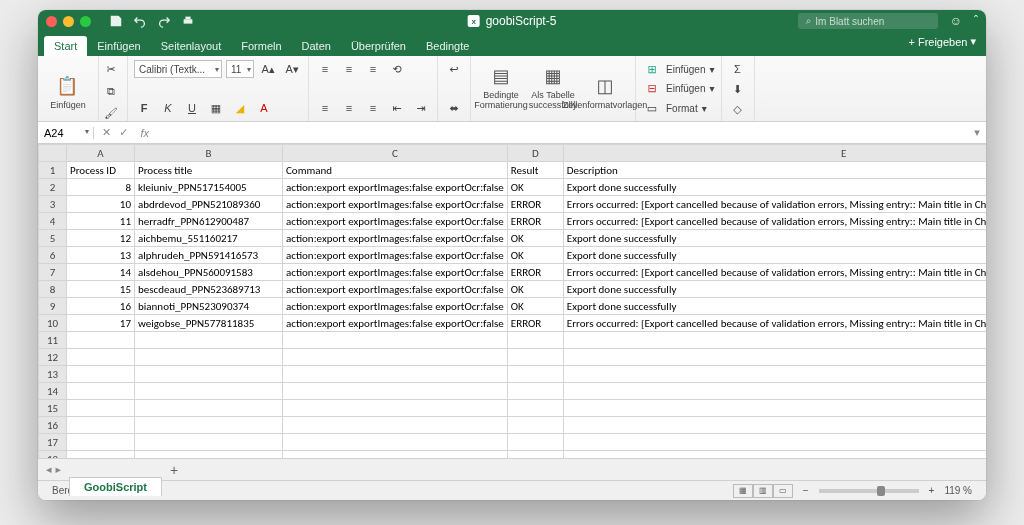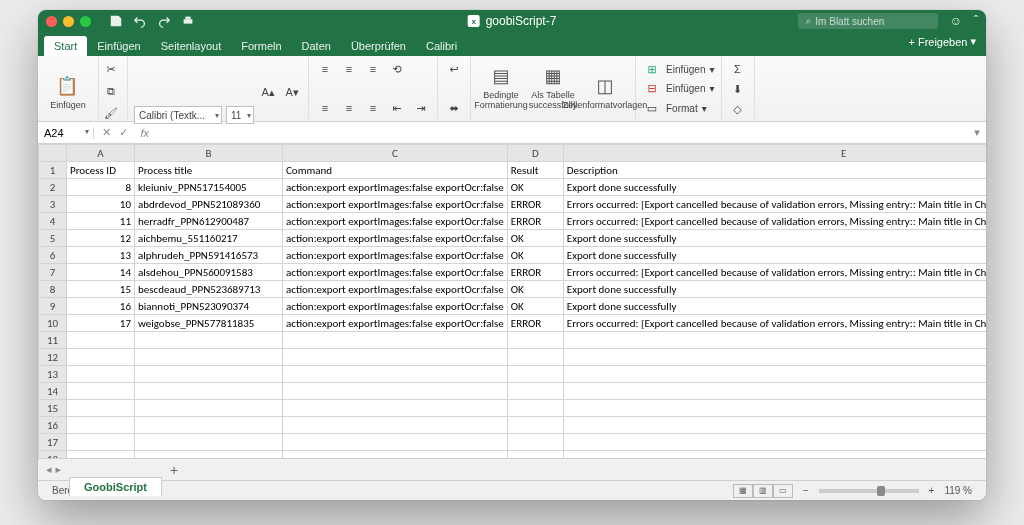--- a/index.html
+++ b/index.html
@@ -24,21 +24,21 @@
   .tab.active { background: #fff; color: #217346; border-radius: 3px 3px 0 0; }
   .share-btn { position: absolute; right: 10px; top: 3px; color: #fff; font-size: 11px; display: flex; align-items: center; gap: 3px; }
   .share-btn::before { content: "+"; }
 
   .ribbon { height: 66px; background: linear-gradient(#fafafa,#f1f1f1); border-bottom: 1px solid #d0d0d0; display: flex; flex-shrink: 0; font-size: 10px; color: #444; }
   .group { border-right: 1px solid #e0e0e0; padding: 4px 6px; display: flex; flex-direction: column; justify-content: space-between; }
   .group-row { display: flex; gap: 4px; align-items: center; }
   .btn-lg-wide { width: 48px; height: 52px; display: flex; flex-direction: column; align-items: center; justify-content: flex-end; font-size: 9px; text-align: center; gap: 2px; padding-bottom: 2px; }
   .icon-box { width: 22px; height: 22px; display: flex; align-items: center; justify-content: center; font-size: 14px; color: #555; }
   .icon-box-lg { width: 24px; height: 24px; font-size: 18px; }
-  .combo { border: 1px solid #c0c0c0; background: #fff; padding: 1px 14px 1px 4px; font-size: 10px; position: relative; height: 18px; display: flex; align-items: center; margin-top: 46px; }
+  .combo { border: 1px solid #c0c0c0; background: #fff; padding: 1px 14px 1px 4px; font-size: 10px; position: relative; height: 18px; display: flex; align-items: center; }
   .combo::after { content: "▾"; position: absolute; right: 2px; font-size: 8px; color: #666; }
   .mini-btn { width: 20px; height: 18px; display: flex; align-items: center; justify-content: center; border: 1px solid transparent; color: #444; font-size: 11px; }
   .bold { font-weight: bold; }
   .italic { font-style: italic; }
   .underline { text-decoration: underline; }
 
   .namebox-row { height: 22px; background: #fff; border-bottom: 1px solid #d0d0d0; display: flex; align-items: center; flex-shrink: 0; font-size: 11px; }
   .name-box { width: 56px; border-right: 1px solid #d0d0d0; padding-left: 6px; position: relative; }
   .name-box::after { content: "▾"; position: absolute; right: 4px; font-size: 8px; color: #666; }
   .fx-icons { display: flex; gap: 8px; padding: 0 8px; color: #888; }
@@ -95,40 +95,40 @@
       <svg class="qat-icon" viewBox="0 0 16 16">
           <path fill="none" stroke="currentColor" stroke-width="1.5" d="M11 4l3 3-3 3 M14 7H7a4 4 0 0 0 0 8"></path>
         </svg>
       <svg class="qat-icon" viewBox="0 0 16 16">
           <rect fill="currentColor" x="3" y="6" width="10" height="5"></rect>
           <rect fill="currentColor" x="5" y="3" width="6" height="3"></rect>
         </svg>
     </div>
     <div class="title">
       <span class="doc-icon">x</span>
-      <span>goobiScript-7</span>
+      <span>goobiScript-5</span>
     </div>
     <div class="right-controls">
       <div class="search-box">
         <span>⌕</span>
         <span>Im Blatt suchen</span>
       </div>
       <span class="help-icon">☺</span>
       <span class="expand-icon">ˆ</span>
     </div>
   </div>
 
   <div class="ribbon-tabs">
     <div class="tab active">Start</div>
     <div class="tab">Einfügen</div>
     <div class="tab">Seitenlayout</div>
     <div class="tab">Formeln</div>
     <div class="tab">Daten</div>
     <div class="tab">Überprüfen</div>
-    <div class="tab">Calibri</div>
+    <div class="tab">Bedingte</div>
     <div class="share-btn"><span>Freigeben</span> ▾</div>
   </div>
 
   <div class="ribbon">
     <div class="group">
       <div class="btn-lg-wide">
         <div class="icon-box icon-box-lg">📋</div>
         <span>Einfügen</span>
       </div>
     </div>

